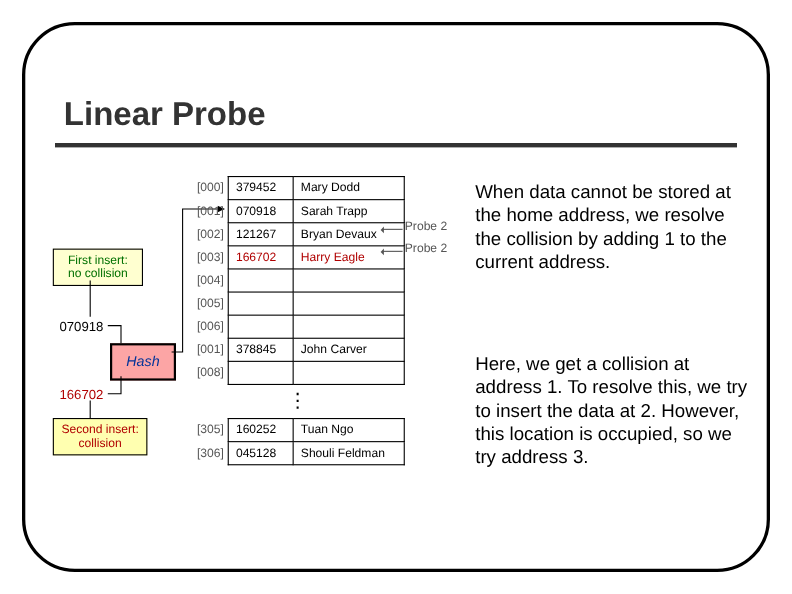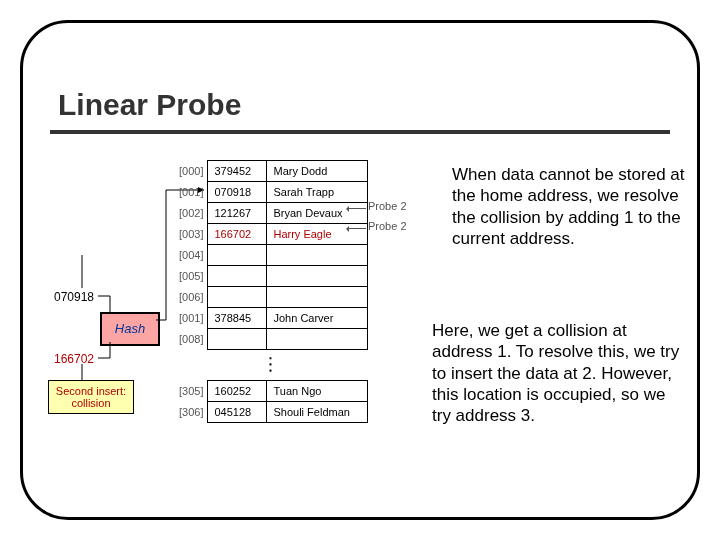--- a/index.html
+++ b/index.html
@@ -49,21 +49,21 @@
 
   
   .para {
     position: absolute;
     left: 432px;
     width: 250px;
     font-size: 17px;
     line-height: 1.25;
     color: #000;
   }
-  .para1 { top: 164px; margin-left: 20px; }
+  .para1 { top: 164px; }
   .para2 { top: 320px; }
 
   
   .diagram {
     position: absolute;
     left: 48px;
     top: 160px;
     width: 370px;
     height: 360px;
   }
@@ -192,20 +192,22 @@
   <div class="frame"></div>
 
   <div class="title">Linear Probe</div>
   <hr class="title-rule">
 
   <div class="para para1">When data cannot be stored at the home address, we resolve the collision by adding 1 to the current address.</div>
   <div class="para para2">Here, we get a collision at address 1.  To resolve this, we try to insert the data at 2.  However, this location is occupied, so we try address 3.</div>
 
   <div class="diagram">
 
+    <div class="callout first" style="white-space:pre-line;">First insert:
+no collision</div>
     <div class="callout second" style="white-space:pre-line;" title="Second insert:
 collision">Second insert:
 collision</div>
 
     <div class="key k070918">070918</div>
     <div class="key k166702">166702</div>
 
     <div class="hash-box">Hash</div>
 
     <svg class="connectors" viewBox="0 0 370 360">

